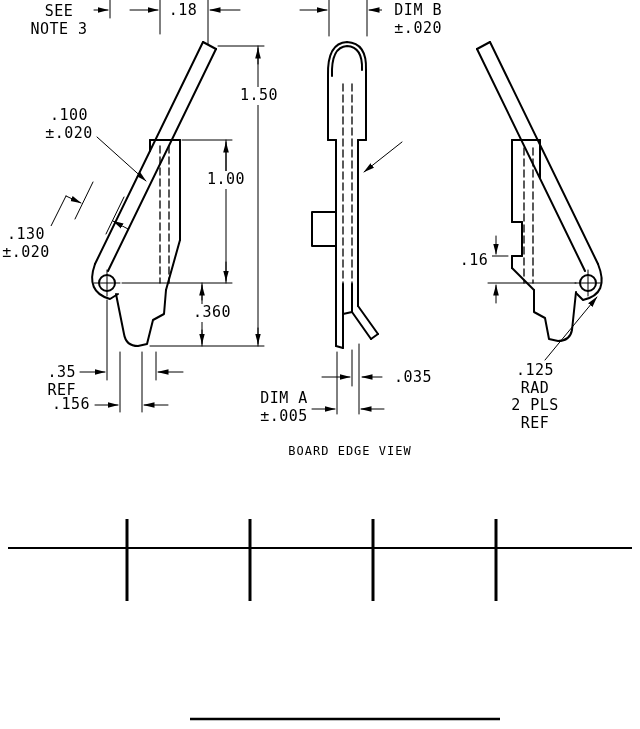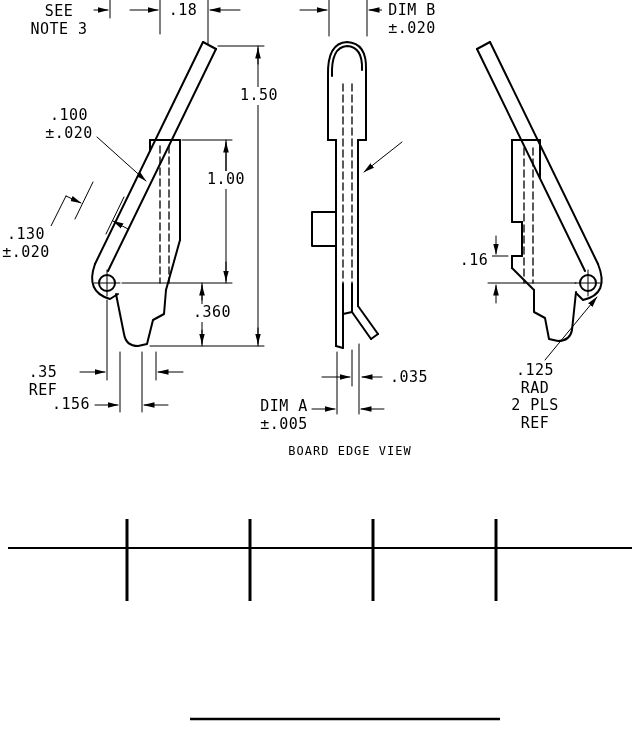--- a/index.html
+++ b/index.html
@@ -14,21 +14,21 @@
   .lbl{
     position:absolute;
     font-size:15px;
     line-height:1.18;
     letter-spacing:0.5px;
     color:#000;
     background:#fff;
     white-space:pre-line;
   }
   .c{text-align:center;}
-  .l{text-align:center;}
+  .l{text-align:right;}
   .title-lbl{font-size:12px;letter-spacing:1px;}
 </style>
 </head>
 <body>
 
 <div id="stage">
 
 <svg id="drawing-svg" width="640" height="729" viewBox="0 0 640 729">
   <defs>
     <marker id="ah" viewBox="0 0 11 8" markerWidth="11" markerHeight="8" refX="10.5" refY="4" orient="auto" markerUnits="userSpaceOnUse">
@@ -173,17 +173,17 @@
   <div class="lbl c" style="left:0px;top:226px;width:52px;">.130
 ±.020</div>
   <div class="lbl c" style="left:456px;top:252px;width:36px;">.16</div>
   <div class="lbl c" style="left:183px;top:304px;width:40px;margin-left:9px;">.360</div>
   <div class="lbl l" style="left:10px;top:364px;width:66px;">.35 REF</div>
   <div class="lbl l" style="left:386px;top:369px;width:46px;">.035</div>
   <div class="lbl c" style="left:498px;top:362px;width:74px;">.125 RAD
 2 PLS
 REF</div>
   <div class="lbl c" style="left:50px;top:396px;width:42px;">.156</div>
-  <div class="lbl c" style="left:257px;top:398px;width:54px;">DIM A
+  <div class="lbl c" style="left:257px;top:390px;width:54px;">DIM A
 ±.005</div>
   <div class="lbl c title-lbl" style="left:266px;top:444px;width:168px;">BOARD EDGE VIEW</div>
 
 </div>
 
 </body></html>

